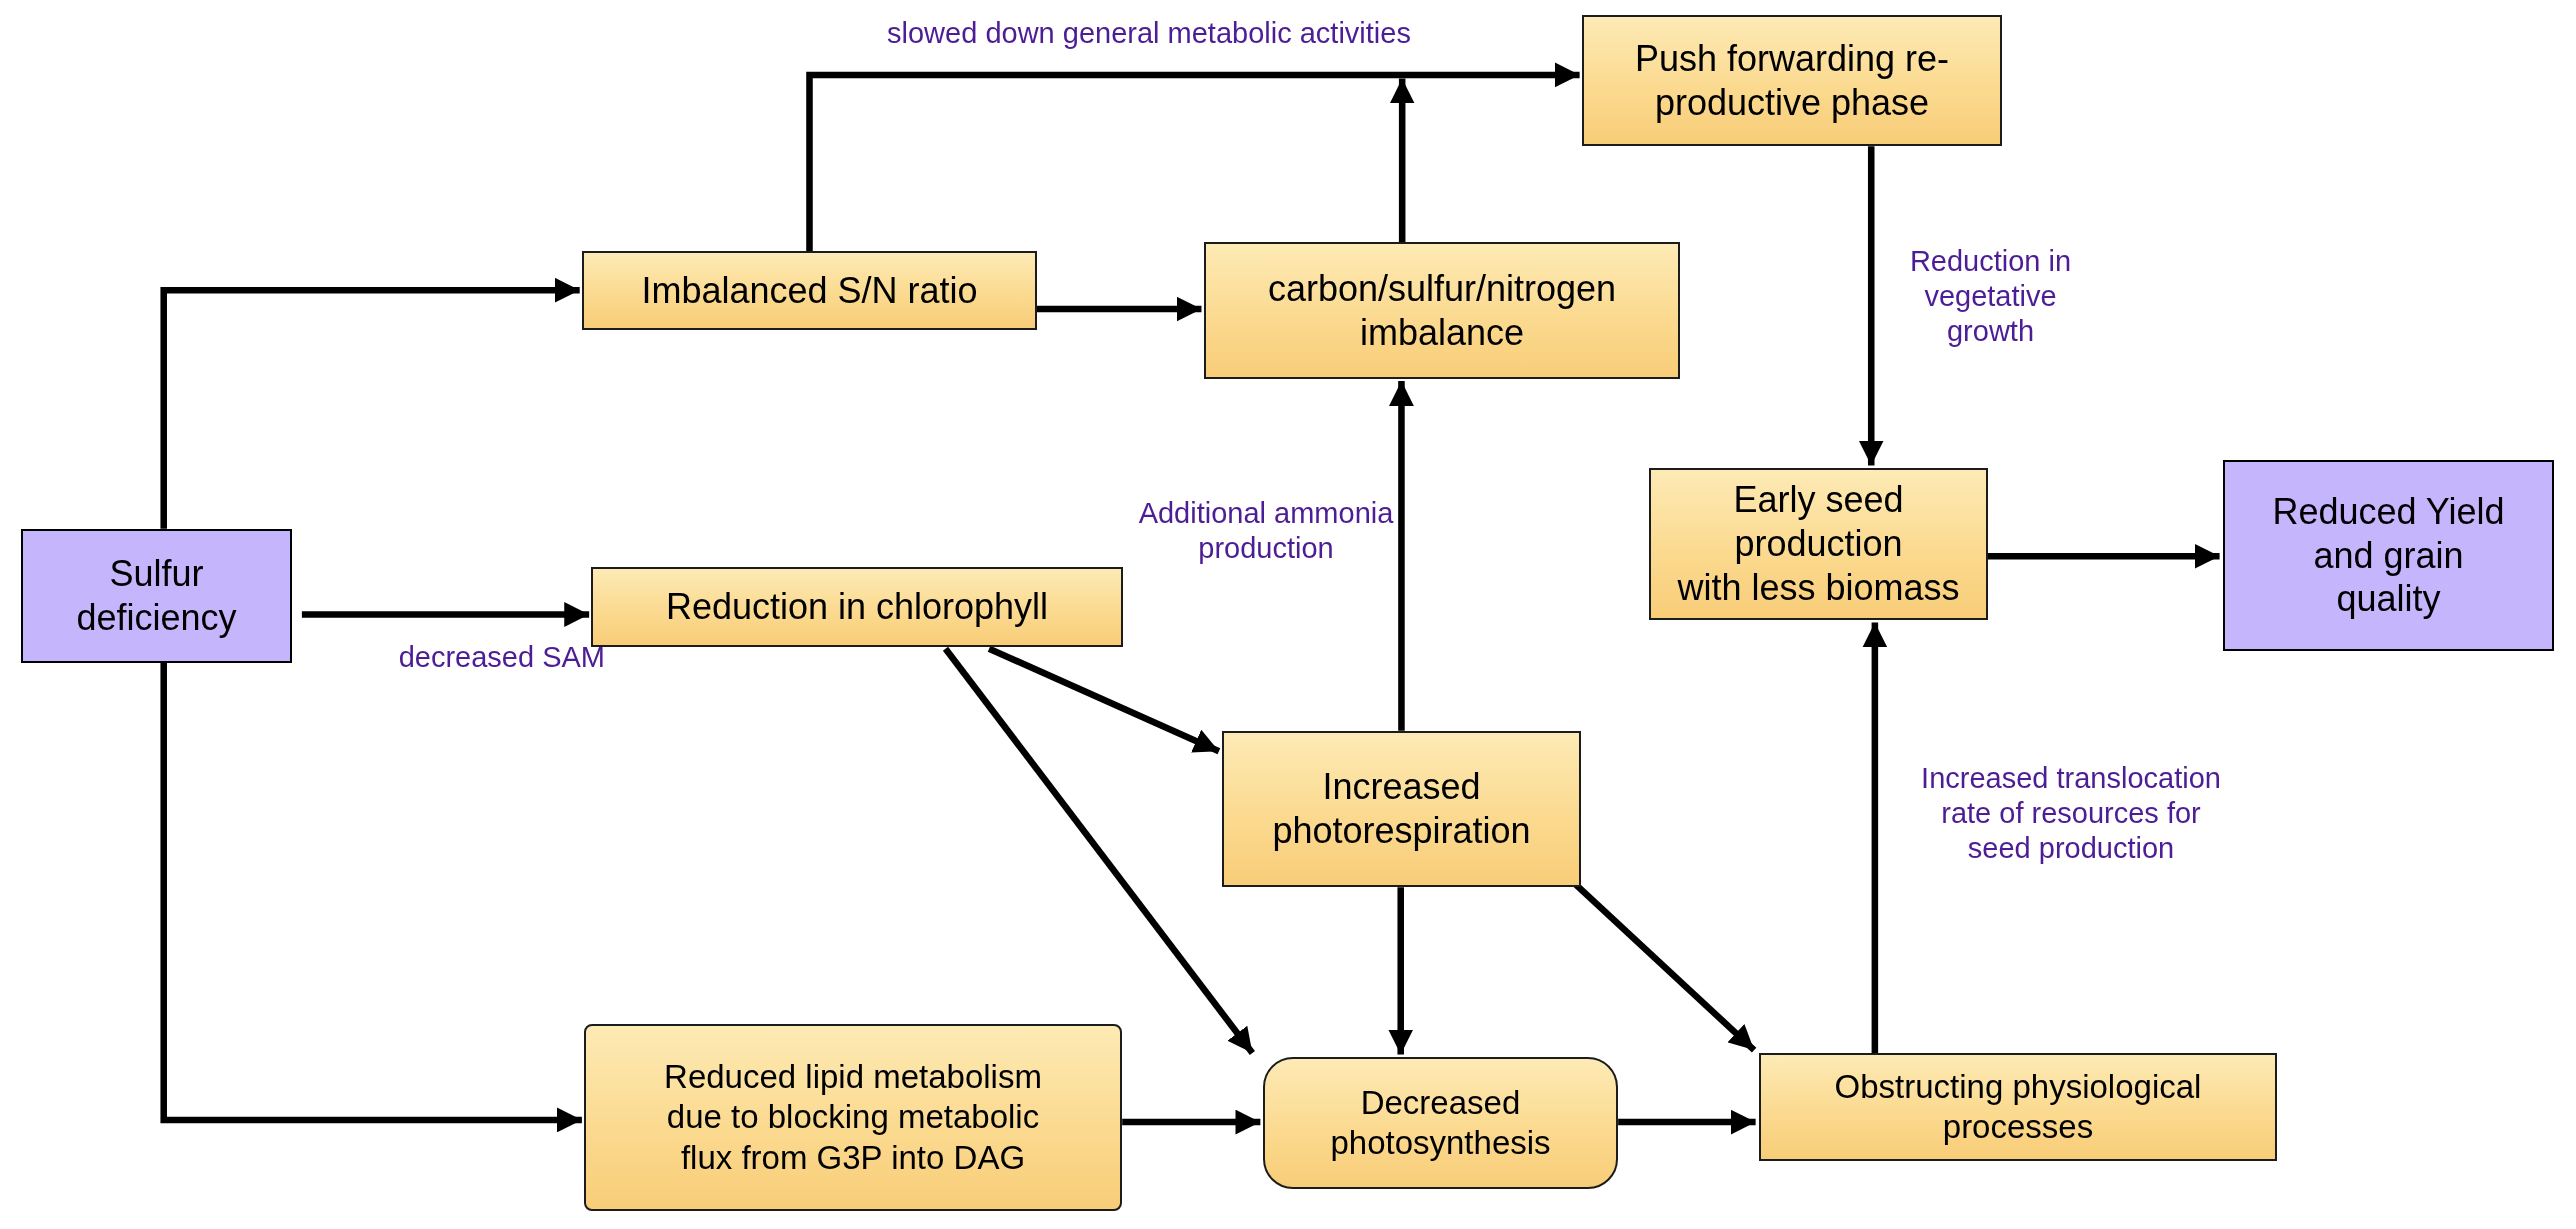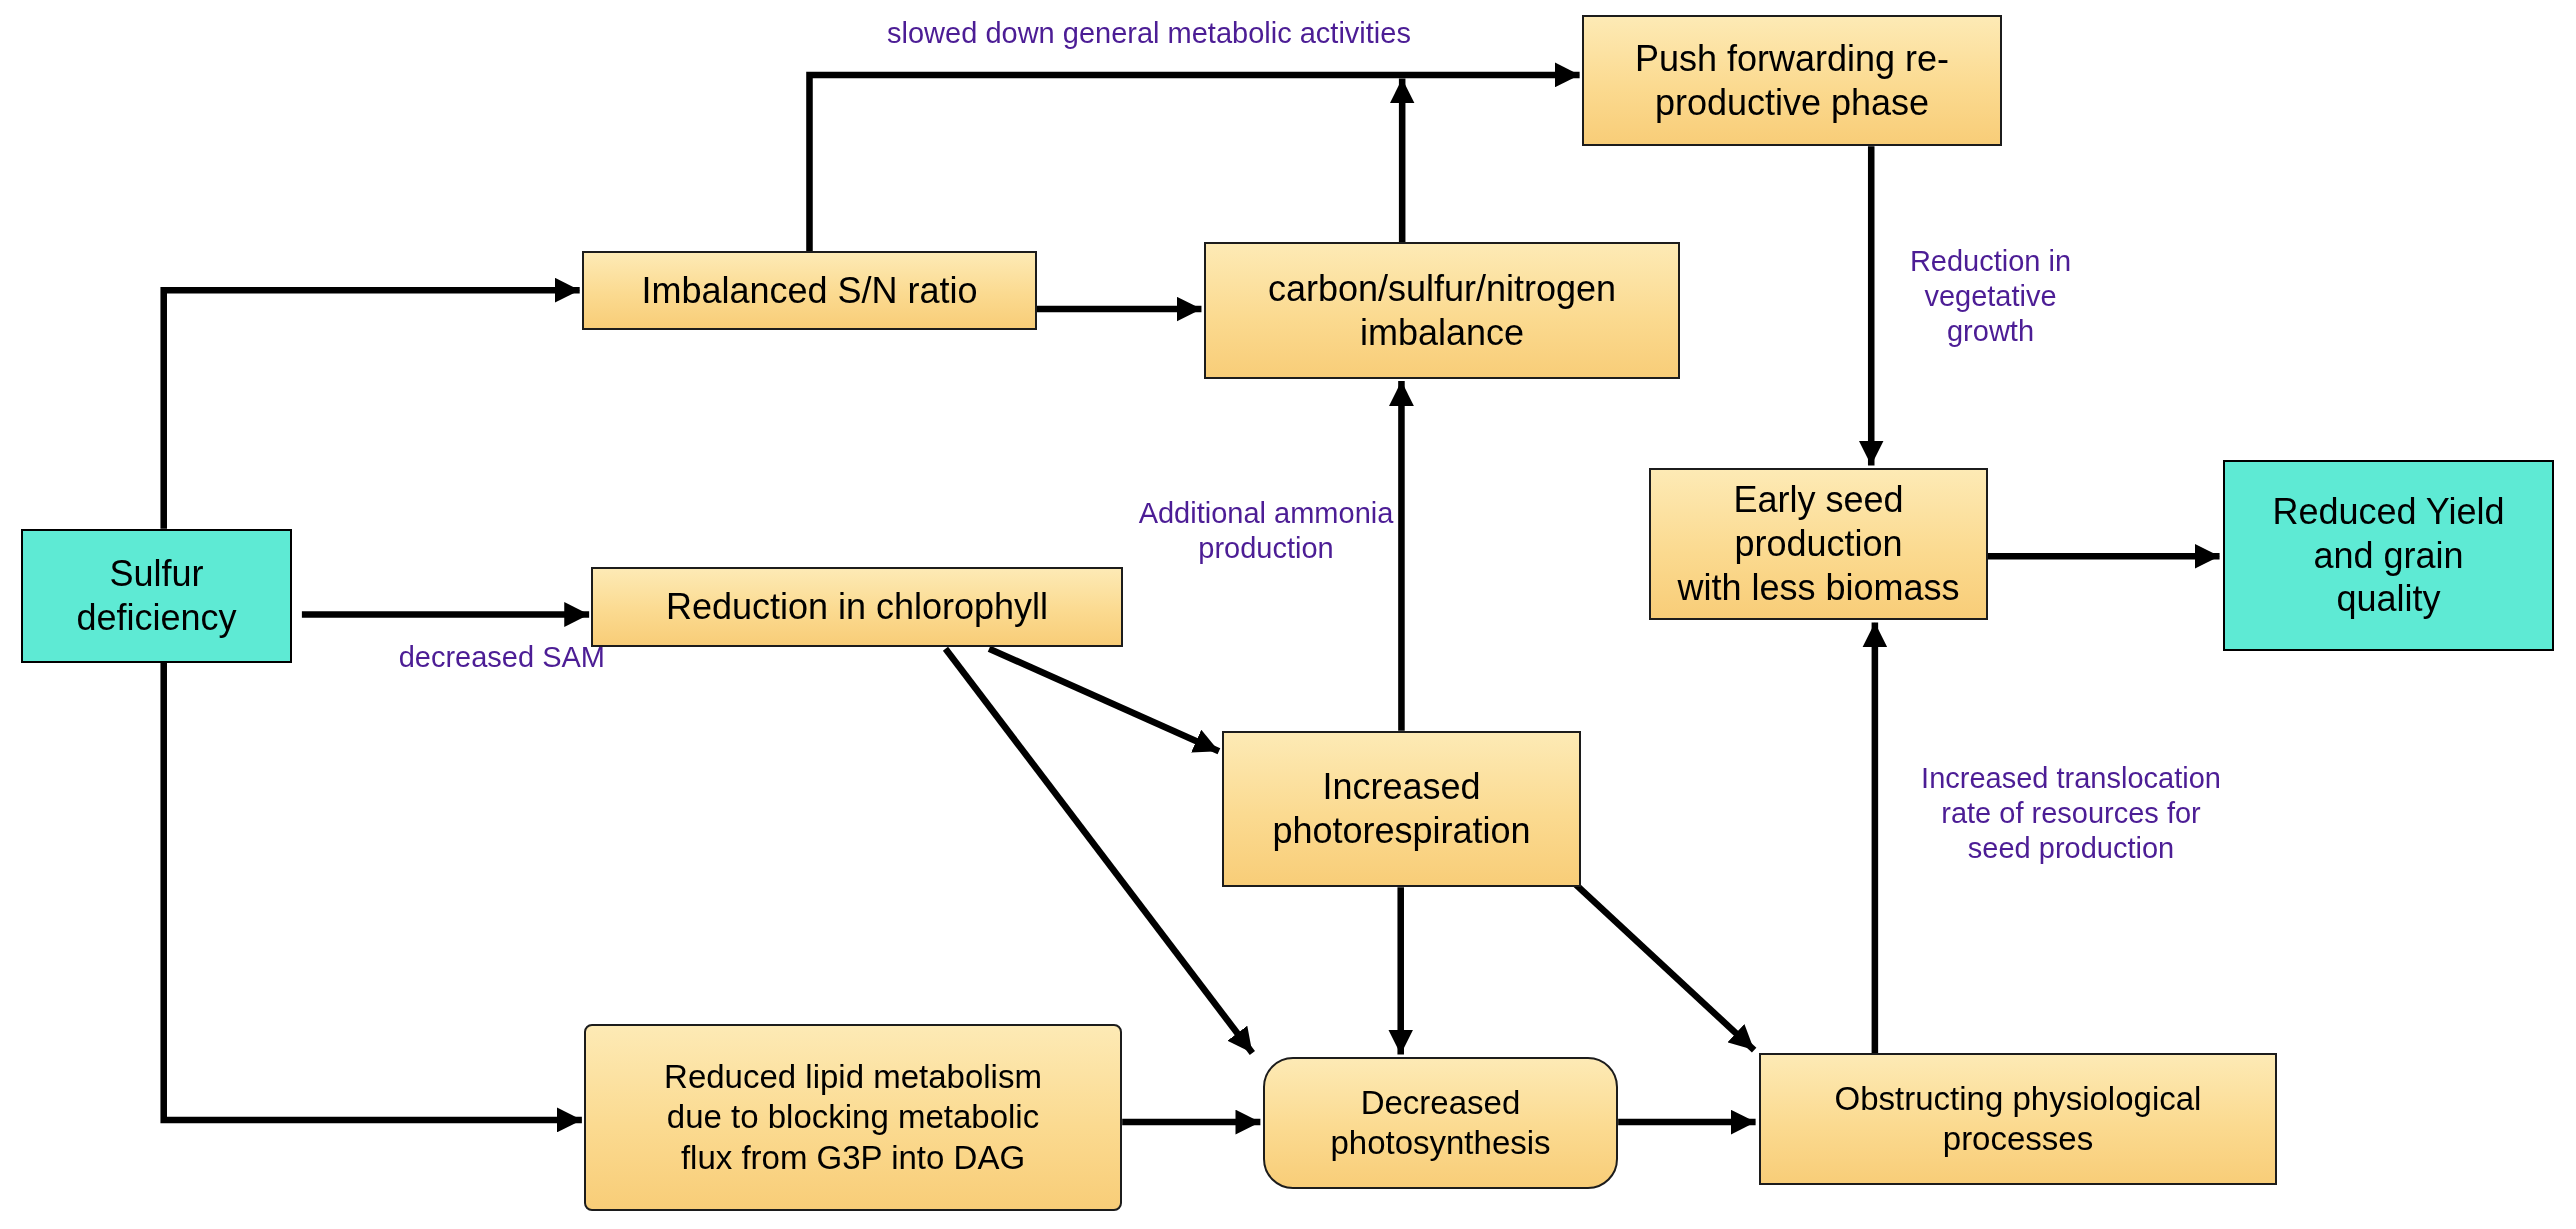--- a/index.html
+++ b/index.html
@@ -7,36 +7,36 @@
          font-family:"Liberation Sans", sans-serif; }
   .canvas { position:relative; width:2576px; height:1229px; background:#ffffff; }
   svg.edges { position:absolute; left:0; top:0; width:2576px; height:1229px; }
   .edge { stroke:#000000; stroke-width:9; fill:none; }
 
   .node { position:absolute; display:flex; align-items:center; justify-content:center;
           text-align:center; white-space:pre-line; color:#000000;
           font-size:36px; line-height:1.22; box-sizing:border-box; }
   .yellow { background:linear-gradient(to bottom,#fdeab5 0%,#fbda90 55%,#f8cd78 100%);
             border:2.9px solid #1c1c1c; }
-  .blue   { background:#5eead4; border:2.9px solid #000000; }
+  .blue   { background:#c4b5fd; border:2.9px solid #000000; }
 
   .elabel { position:absolute; color:#4c1d95; text-align:center; white-space:pre-line;
             font-size:29px; line-height:1.2; }
 
   #node-sulfur      { left:21px;   top:529px;  width:271px; height:134px; font-size:36px; }
   #node-imbalanced  { left:582px;  top:251px;  width:455px; height:79px; }
   #node-carbon      { left:1204px; top:242px;  width:476px; height:137px; }
   #node-push        { left:1582px; top:15.3px;   width:420px; height:131px; }
   #node-chlorophyll { left:591px;  top:567px;  width:532px; height:80px; }
   #node-photoresp   { left:1222px; top:731px; width:359px; height:156px; }
   #node-early       { left:1649px; top:468px;  width:339px; height:152px; }
   #node-yield       { left:2223px; top:460px;  width:331px; height:191px; font-size:36px; }
   #node-lipid       { left:584px;  top:1024px; width:538px; height:187px; font-size:33px;border-radius:8px; }
   #node-decreased   { left:1263px; top:1057px; width:355px; height:132px; font-size:33px;border-radius:30px; }
-  #node-obstructing { left:1759px; top:1053px; width:518px; height:132px; font-size:33px; }
+  #node-obstructing { left:1759px; top:1053px; width:518px; height:108px; font-size:33px; }
 
   #label-slowed        { left:727px; top:16px;   width:844px; }
   #label-sam           { left:311px;  top:640px;  width:294px;text-align:right;  }
   #label-ammonia       { left:1048px; top:496px;  width:436px;  }
   #label-vegetative    { left:1845px; top:244px;  width:291px;  }
   #label-translocation { left:1889px; top:761px; width:364px;  }
 </style>
 </head>
 <body>
 

